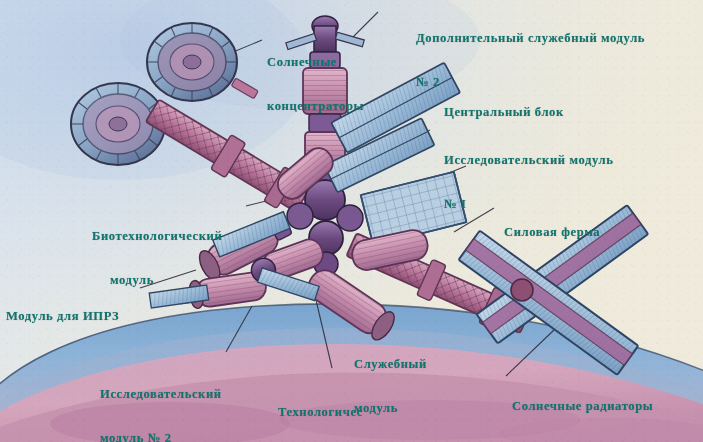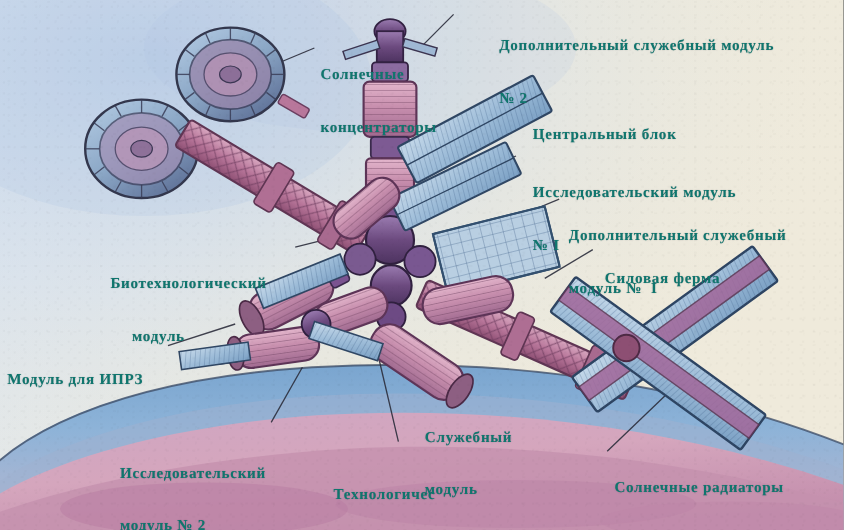--- a/index.html
+++ b/index.html
@@ -315,24 +315,20 @@
 
   <div class="lbl" style="left:444px; top:76px;text-align:center;">
     <div>Центральный блок</div>
   </div>
 
   <div class="lbl" style="left:444px; top:124px;">
     <div>Исследовательский модуль</div>
     <div>№ I</div>
   </div>
 
-  <div class="lbl" style="left:474px; top:160px;">
-    <div>Дополнительный служебный</div>
-    <div>модуль №  I</div>
-  </div>
 
   <div class="lbl" style="left:504px; top:196px;">
     <div>Силовая ферма</div>
   </div>
 
   <div class="lbl" style="left:92px; top:200px;">
     <div>Биотехнологический</div>
     <div style="padding-left:18px;">модуль</div>
   </div>
 

